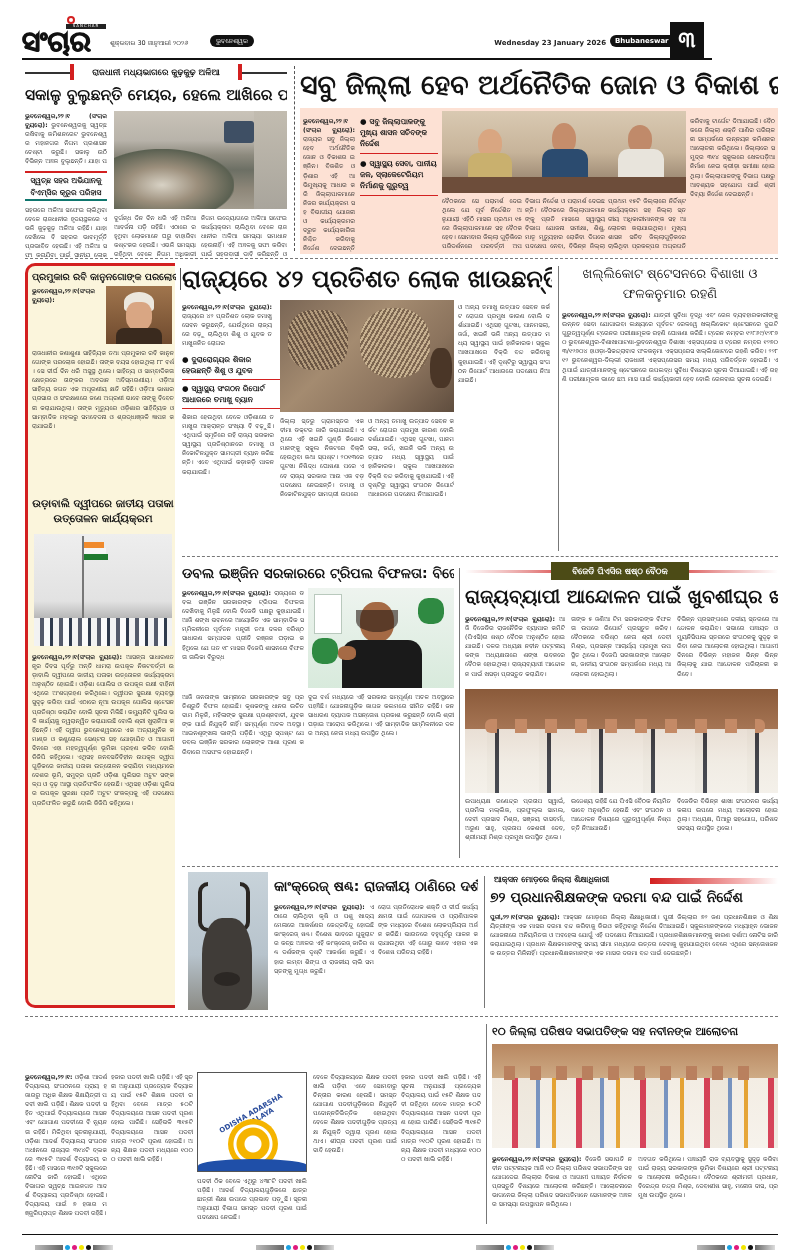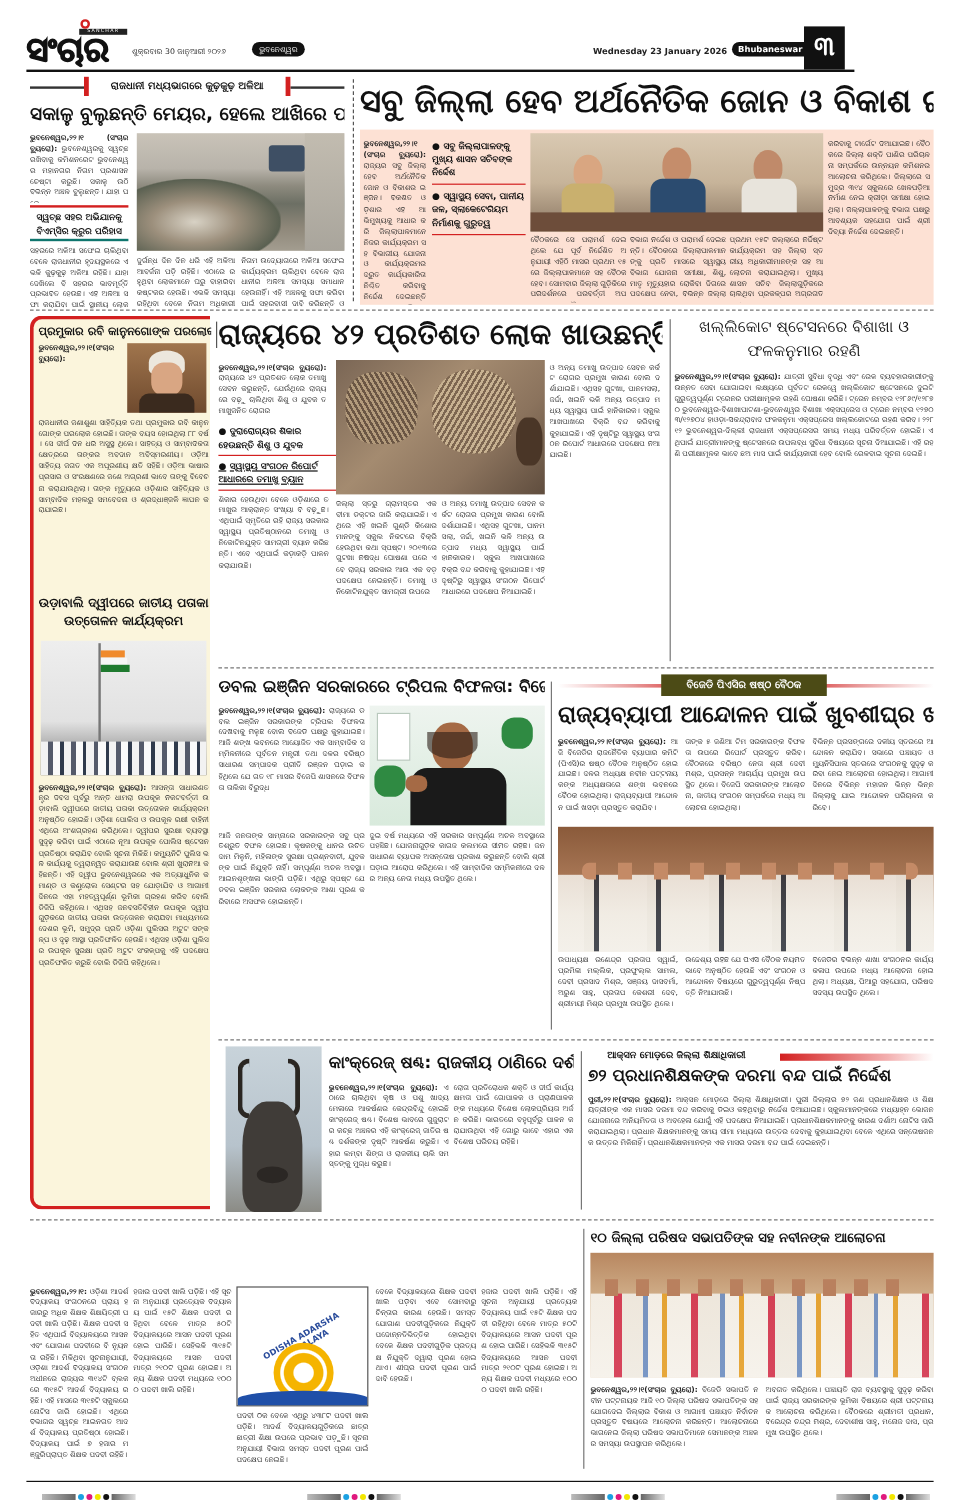--- a/index.html
+++ b/index.html
@@ -118,21 +118,21 @@
 </div>
 
 <div class="abs" style="left:182px;top:262px;width:370px;height:290px;">
   <div class="abs vrule" style="left:-2px;top:6px;height:22px;"></div>
   <div class="abs hl" style="left:0;top:0;width:370px;font-size:24px;line-height:34px;">ରାଜ୍ୟରେ ୪୨ ପ୍ରତିଶତ ଲୋକ ଖାଉଛନ୍ତି ତମାଖୁ</div>
   <div class="abs body-text" style="left:0;top:40px;width:90px;height:50px;">
     <b>ଭୁବନେଶ୍ୱର,୨୨।୧(ସଂଚାର ବ୍ୟୁରୋ):</b> <span>ରାଜ୍ୟରେ ୪୨ ପ୍ରତିଶତ ଲୋକ ତମାଖୁ ସେବନ କରୁଛନ୍ତି, ଯେଉଁଥିରେ ରାଜ୍ୟରେ ବଢ଼ୁ ଚାଲିଥିବା ଶିଶୁ ଓ ଯୁବକ ତମାଖୁଜନିତ ରୋଗର</span>
   </div>
   <div class="abs" style="left:0;top:92px;width:98px;">
     <div class="bullet" style="font-size:7.5px;font-weight:bold;line-height:11px;padding-bottom:3px;border-bottom:1.5px solid #d32020;">ଦୁରାରୋଗ୍ୟର ଶିକାର ହେଉଛନ୍ତି ଶିଶୁ ଓ ଯୁବକ</div>
-    <div class="bullet" style="font-size:7.5px;font-weight:bold;line-height:11px;padding-top:3px;padding-bottom:3px;border-bottom:1.5px solid #d32020;text-decoration:underline;">ସ୍ୱାସ୍ଥ୍ୟ ସଂଗଠନ ରିପୋର୍ଟ ଆଧାରରେ ତମାଖୁ ବ୍ୟାନ</div>
+    <div class="bullet" style="font-size:7.5px;font-weight:bold;line-height:11px;padding-top:3px;padding-bottom:3px;border-bottom:1.5px solid #d32020;">ସ୍ୱାସ୍ଥ୍ୟ ସଂଗଠନ ରିପୋର୍ଟ ଆଧାରରେ ତମାଖୁ ବ୍ୟାନ</div>
   </div>
   <div class="abs body-text" style="left:0;top:150px;width:92px;height:136px;">ଶିକାର ହେଉଥିବା ବେଳେ ଓଡ଼ିଶାରେ ତମାଖୁର ଆକ୍ରାନ୍ତ ସଂଖ୍ୟା ବି ବଢ଼ୁଛି। ଏଥିପାଇଁ ସ୍ମୃତିରେ ରହି ରାଜ୍ୟ ସରକାର ସ୍ୱାସ୍ଥ୍ୟ ପ୍ରତିଷ୍ଠାନରେ ତମାଖୁ ଓ ନିକୋଟିନଯୁକ୍ତ ସାମଗ୍ରୀ ବ୍ୟାନ କରିଛନ୍ତି। ଏବେ ଏଥିପାଇଁ କଡ଼ାକଡ଼ି ପାଳନ କରାଯାଉଛି।</div>
   <div class="abs photo" style="left:98px;top:38px;width:174px;height:112px;background:linear-gradient(135deg,#7a6655 0%,#a48b70 40%,#8b735d 70%,#5f4d3e 100%);">
     <div class="abs" style="left:8px;top:10px;width:60px;height:60px;background:repeating-linear-gradient(60deg,#b39b7c 0 2px,#6b5644 2px 4px);border-radius:40%;"></div>
     <div class="abs" style="left:80px;top:8px;width:70px;height:70px;background:repeating-linear-gradient(120deg,#c8b291 0 2px,#7d6650 2px 4px);border-radius:45%;"></div>
     <div class="abs" style="left:150px;top:48px;width:22px;height:40px;background:#4a3627;border-radius:40%;"></div>
   </div>
   <div class="abs body-text" style="left:98px;top:154px;width:84px;height:132px;">ଜିଲ୍ଲା ସ୍ତରୁ ଗ୍ରାମସ୍ତର ଏକ ବୀମା ଡକ୍ଟର ଜାରି କରାଯାଇଛି। ଏଥିରେ ଏହି ଖଇନି ଗୁଣ୍ଡି କିଶୋରମାନଙ୍କୁ ସ୍କୁଲ ନିକଟରେ ବିକ୍ରି ହେଉଥିବା କଥା ସ୍ପଷ୍ଟ। ୨୦୧୩ରେ ଗୁଟଖା ନିଷିଦ୍ଧ ଘୋଷଣା ପରେ ଏବେ ରାଜ୍ୟ ସରକାର ଆଉ ଏକ ବଡ଼ ପଦକ୍ଷେପ ନେଇଛନ୍ତି। ତମାଖୁ ଓ ନିକୋଟିନଯୁକ୍ତ ସାମଗ୍ରୀ ଉପରେ</div>
   <div class="abs body-text" style="left:186px;top:154px;width:86px;height:132px;">ଓ ଅନ୍ୟ ତମାଖୁ ଉତ୍ପାଦ ସେବନ କର୍କଟ ରୋଗର ପ୍ରମୁଖ କାରଣ ବୋଲି ଦର୍ଶାଯାଇଛି। ଏଥିସହ ଗୁଟଖା, ପାନମସଲା, ଜର୍ଦ୍ଦା, ଖଇନି ଭଳି ଅନ୍ୟ ଉତ୍ପାଦ ମଧ୍ୟ ସ୍ୱାସ୍ଥ୍ୟ ପାଇଁ ହାନିକାରକ। ସ୍କୁଲ ଆଖପାଖରେ ବିକ୍ରି ବନ୍ଦ କରିବାକୁ କୁହାଯାଇଛି। ଏହି ଦୃଷ୍ଟିରୁ ସ୍ୱାସ୍ଥ୍ୟ ସଂଗଠନ ରିପୋର୍ଟ ଆଧାରରେ ପଦକ୍ଷେପ ନିଆଯାଇଛି।</div>
   <div class="abs body-text" style="left:276px;top:40px;width:92px;height:246px;">ଓ ଅନ୍ୟ ତମାଖୁ ଉତ୍ପାଦ ସେବନ କର୍କଟ ରୋଗର ପ୍ରମୁଖ କାରଣ ବୋଲି ଦର୍ଶାଯାଇଛି। ଏଥିସହ ଗୁଟଖା, ପାନମସଲା, ଜର୍ଦ୍ଦା, ଖଇନି ଭଳି ଅନ୍ୟ ଉତ୍ପାଦ ମଧ୍ୟ ସ୍ୱାସ୍ଥ୍ୟ ପାଇଁ ହାନିକାରକ। ସ୍କୁଲ ଆଖପାଖରେ ବିକ୍ରି ବନ୍ଦ କରିବାକୁ କୁହାଯାଇଛି। ଏହି ଦୃଷ୍ଟିରୁ ସ୍ୱାସ୍ଥ୍ୟ ସଂଗଠନ ରିପୋର୍ଟ ଆଧାରରେ ପଦକ୍ଷେପ ନିଆଯାଇଛି।</div>
@@ -199,21 +199,21 @@
   <div class="abs hl" style="left:86px;top:2px;width:204px;font-size:14px;line-height:24px;">କାଂକ୍ରେଜ୍ ଷଣ୍ଢ: ରାଜକୀୟ ଠାଣିରେ ଦର୍ଶକ ଫିଦା</div>
   <div class="abs body-text" style="left:86px;top:30px;width:100px;height:108px;">
     <b>ଭୁବନେଶ୍ୱର,୨୨।୧(ସଂଚାର ବ୍ୟୁରୋ):</b> <span>ଏଠାରେ ଚାଲିଥିବା କୃଷି ଓ ପଶୁ ଖାଦ୍ୟ ମେଳାରେ ଆକର୍ଷଣର କେନ୍ଦ୍ରବିନ୍ଦୁ ହୋଇଛି କାଂକ୍ରେଜ୍ ଷଣ୍ଢ। ବିଶେଷ ଭାବରେ ଗୁଜୁରାଟର କଚ୍ଛ ଅଞ୍ଚଳର ଏହି କାଂକ୍ରେଜ୍ ଜାତିର ଷଣ୍ଢ ଦର୍ଶକଙ୍କ ଦୃଷ୍ଟି ଆକର୍ଷଣ କରୁଛି। ଏହାର ଲମ୍ବା ଶିଙ୍ଗ ଓ ରାଜକୀୟ ଚାଲି ସମସ୍ତଙ୍କୁ ମୁଗ୍ଧ କରୁଛି।</span>
   </div>
   <div class="abs body-text" style="left:190px;top:30px;width:100px;height:108px;">ରୋଗ ପ୍ରତିରୋଧକ ଶକ୍ତି ଓ ଦୀର୍ଘ କାର୍ଯ୍ୟକ୍ଷମତା ପାଇଁ ଗୋପାଳକ ଓ ପ୍ରାଣିପାଳକଙ୍କ ମଧ୍ୟରେ ବିଶେଷ ଲୋକପ୍ରିୟତା ଅର୍ଜନ କରିଛି। ଭାରତରେ ବହୁପୂର୍ବରୁ ପାଳନ କରାଯାଉଥିବା ଏହି ଗୋରୁ ଭାବେ ଏହାର ଏକ ବିଶେଷ ପରିଚୟ ରହିଛି।</div>
 </div>
 
 <div class="abs vrule" style="left:484px;top:876px;height:132px;border-left:1px solid #777;"></div>
 
 <div class="abs" style="left:490px;top:872px;width:288px;height:140px;">
-  <div class="abs" style="left:16px;top:2px;width:160px;font-size:8px;font-weight:bold;line-height:12px;white-space:nowrap;">ଆକ୍ସନ ମୋଡ଼ରେ ଜିଲ୍ଲା ଶିକ୍ଷାଧିକାରୀ</div>
+  <div class="abs" style="left:4px;top:2px;width:160px;font-size:8px;font-weight:bold;line-height:12px;white-space:nowrap;">ଆକ୍ସନ ମୋଡ଼ରେ ଜିଲ୍ଲା ଶିକ୍ଷାଧିକାରୀ</div>
   <div class="abs" style="left:160px;top:6px;width:128px;height:6px;background:linear-gradient(90deg,#d32020,#f3b0b0 70%,transparent);"></div>
   <div class="abs hl" style="left:0;top:14px;width:288px;font-size:14px;line-height:22px;">୭୨ ପ୍ରଧାନଶିକ୍ଷକଙ୍କ ଦରମା ବନ୍ଦ ପାଇଁ ନିର୍ଦ୍ଦେଶ</div>
   <div class="abs body-text" style="left:0;top:40px;width:288px;height:98px;">
     <b>ପୁରୀ,୨୨।୧(ସଂଚାର ବ୍ୟୁରୋ):</b> <span>ଆକ୍ସନ ମୋଡ଼ରେ ଜିଲ୍ଲା ଶିକ୍ଷାଧିକାରୀ। ପୁରୀ ଜିଲ୍ଲାର ୭୨ ଜଣ ପ୍ରଧାନଶିକ୍ଷକ ଓ ଶିକ୍ଷୟିତ୍ରୀଙ୍କ ଏକ ମାସର ଦରମା ବନ୍ଦ କରିବାକୁ ଡିଇଓ କହିଥିବାରୁ ନିର୍ଦ୍ଦେଶ ଦିଆଯାଇଛି। ସ୍କୁଲମାନଙ୍କରେ ମଧ୍ୟାହ୍ନ ଭୋଜନ ଯୋଜନାରେ ଅନିୟମିତତା ଓ ଅବହେଳା ଯୋଗୁଁ ଏହି ପଦକ୍ଷେପ ନିଆଯାଇଛି। ପ୍ରଧାନଶିକ୍ଷକମାନଙ୍କୁ କାରଣ ଦର୍ଶାଅ ନୋଟିସ ଜାରି କରାଯାଇଥିଲା। ପ୍ରଧାନ ଶିକ୍ଷକମାନଙ୍କୁ ସମୟ ସୀମା ମଧ୍ୟରେ ଉତ୍ତର ଦେବାକୁ କୁହାଯାଇଥିବା ବେଳେ ଏଥିରେ ସନ୍ତୋଷଜନକ ଉତ୍ତର ମିଳିନାହିଁ। ପ୍ରଧାନଶିକ୍ଷକମାନଙ୍କ ଏକ ମାସର ଦରମା ବନ୍ଦ ପାଇଁ ଦେଇଛନ୍ତି।</span>
   </div>
 </div>
 
 <div class="abs dash-h" style="left:25px;top:1016px;width:753px;"></div>
 
 <div class="abs" style="left:25px;top:1020px;width:456px;height:208px;">

